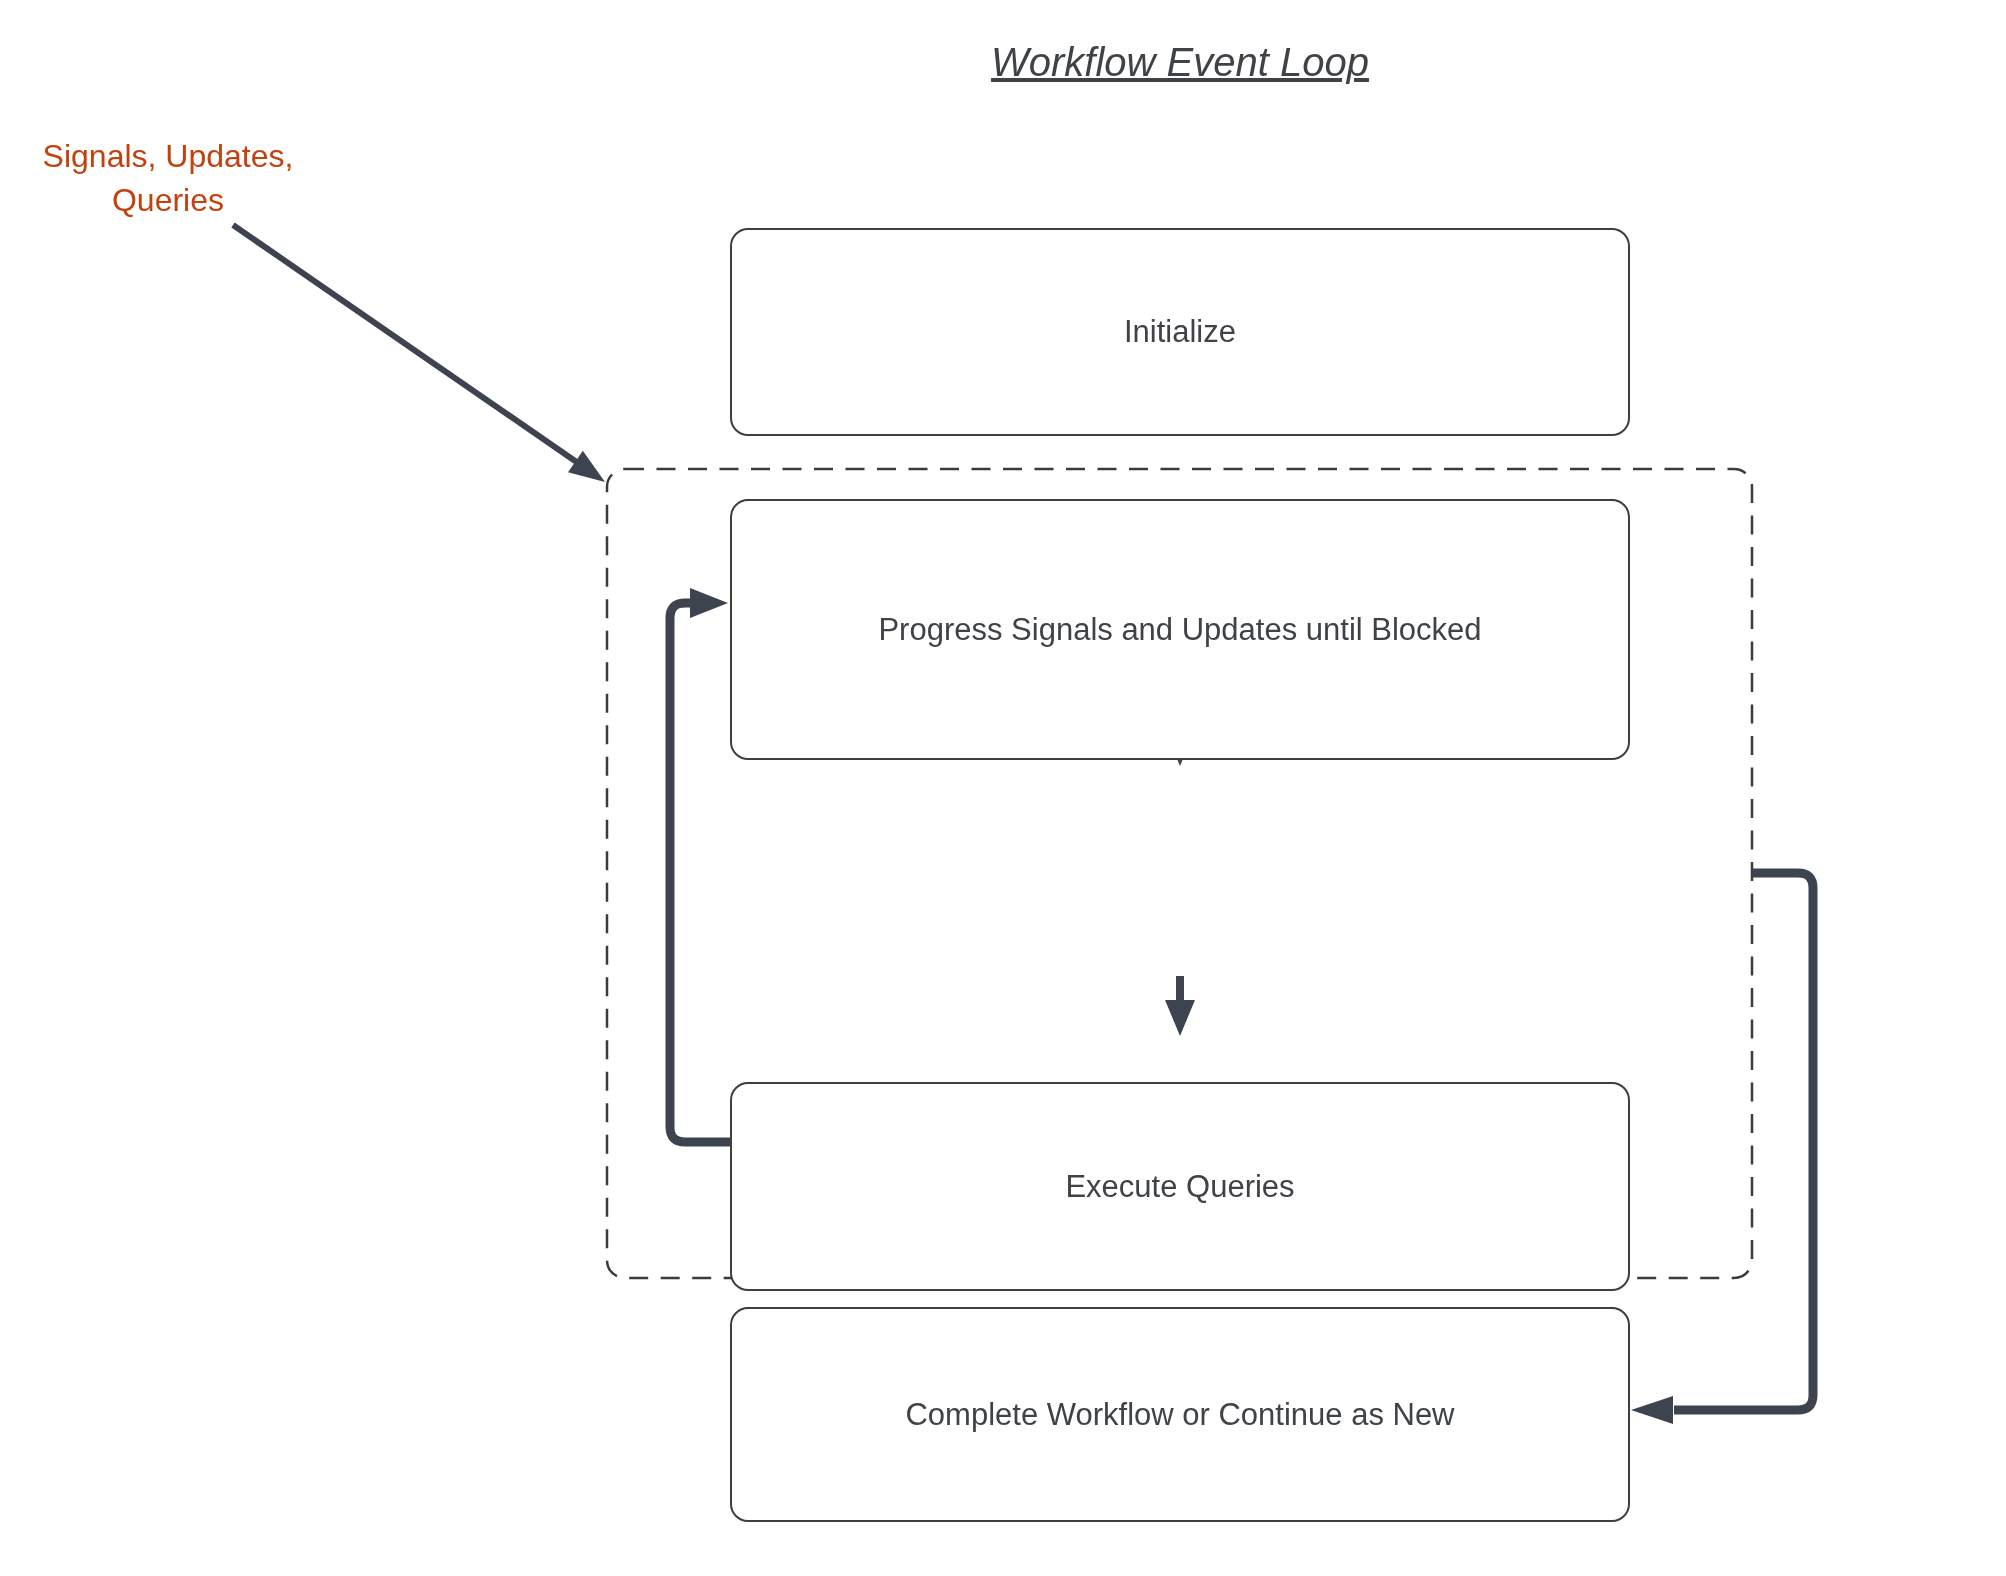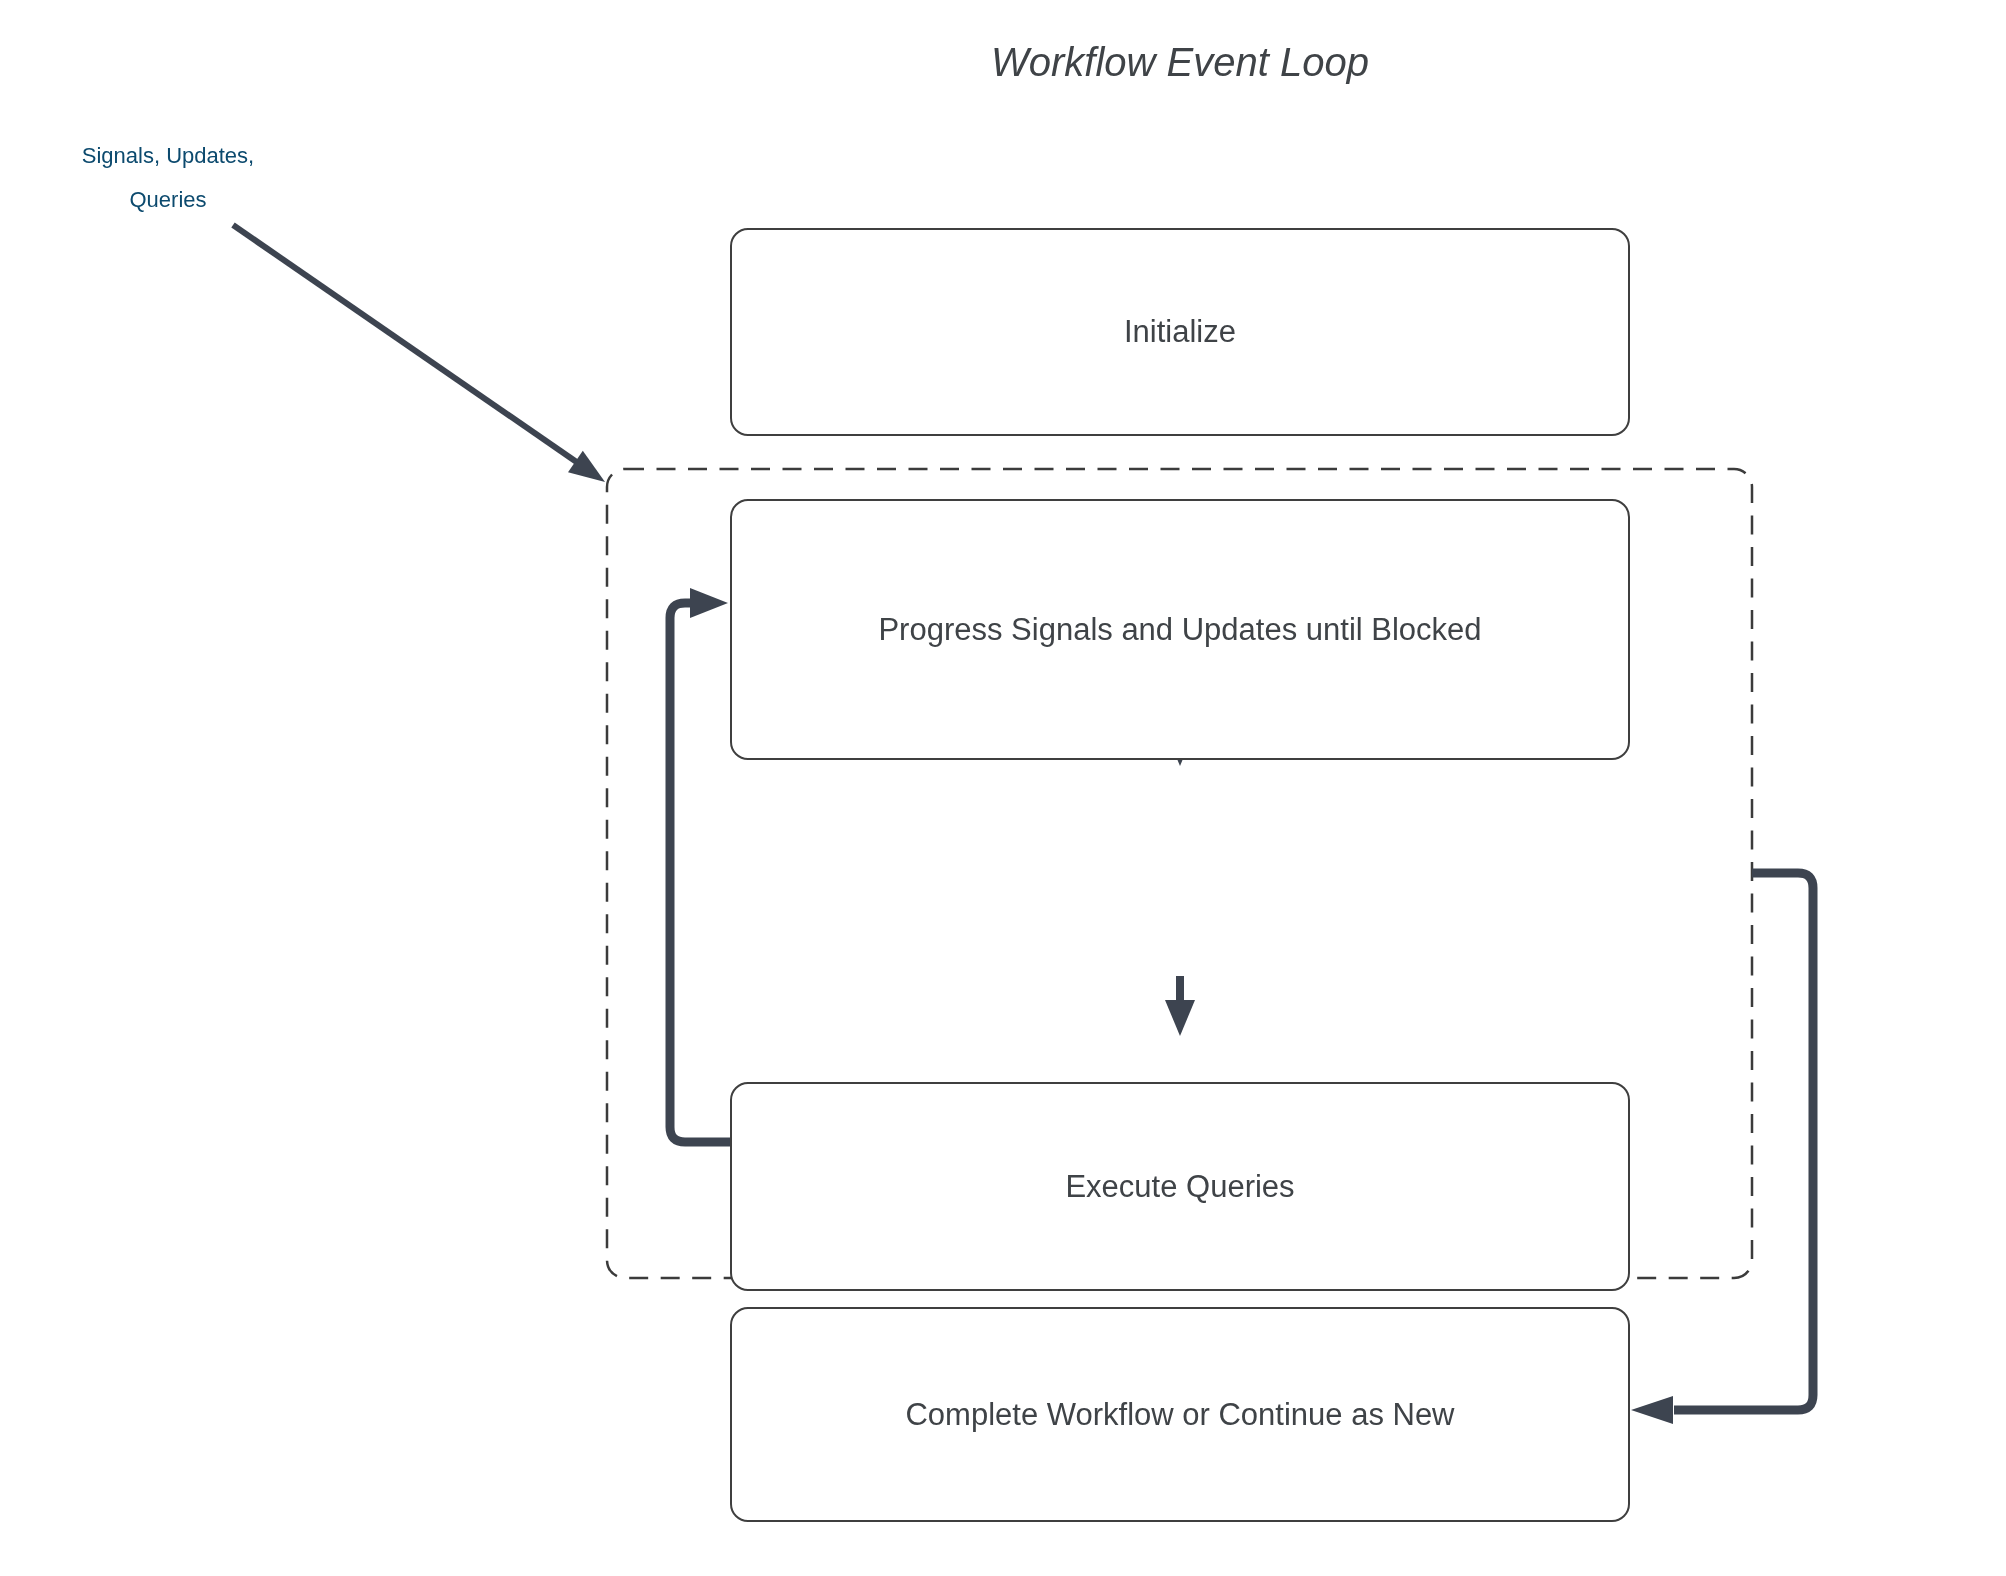--- a/index.html
+++ b/index.html
@@ -19,30 +19,31 @@
     position: absolute;
     left: 780px;
     top: 38px;
     width: 800px;
     text-align: center;
     font-size: 40px;
     font-style: italic;
     color: #3f4347;
     line-height: 1.2;
     white-space: nowrap;
+    text-decoration: underline;
   }
   .side-label {
     position: absolute;
     left: 18px;
     top: 134px;
     width: 300px;
     text-align: center;
-    font-size: 22px;
+    font-size: 32px;
     line-height: 44px;
-    color: #0c4a6e;
+    color: #c2410c;
   }
   .side-label span { display: block; }
   .node {
     position: absolute;
     left: 730px;
     width: 900px;
     box-sizing: border-box;
     background: #ffffff;
     border: 2px solid #3f3f3f;
     border-radius: 18px;

